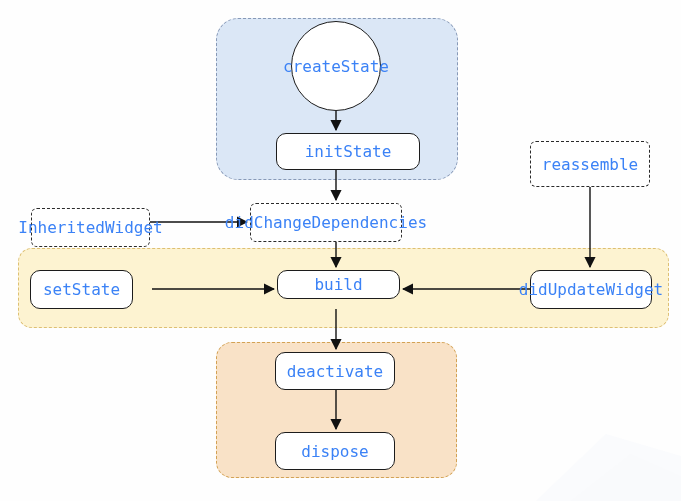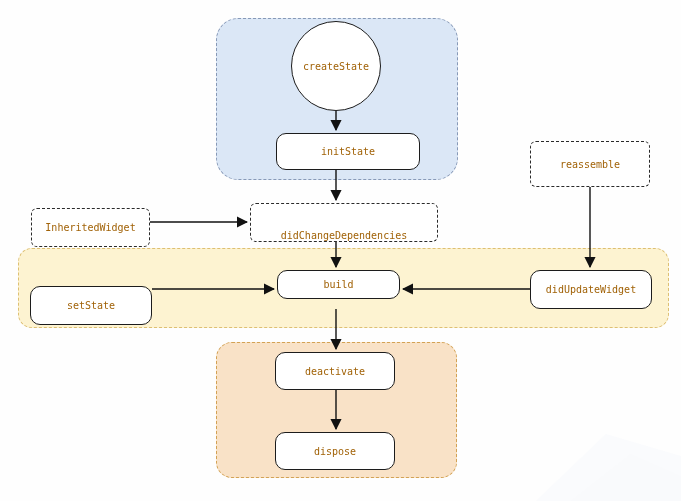--- a/index.html
+++ b/index.html
@@ -40,44 +40,44 @@
   
   #arrows{
     position:absolute;left:0;top:0;z-index:2;
   }
   
   .node{
     position:absolute;
     box-sizing:border-box;
     display:flex;align-items:center;justify-content:center;
     background:#ffffff;
-    color:#a16207;
-    font-size:10px;
+    color:#3b82f6;
+    font-size:16px;
     white-space:nowrap;
     z-index:3;
   }
   .node-solid{
     border:1.5px solid #1c1c1c;
     border-radius:10px;
   }
   .node-dashed{
     border:1.3px dashed #2a2a2a;
     border-radius:6px;
   }
   .node-circle{
     border:1.2px solid #1c1c1c;
     border-radius:50%;
   }
   
   .n-createState{left:291px;top:21px;width:90px;height:90px;}
   .n-initState{left:276px;top:133px;width:144px;height:37px;}
   .n-reassemble{left:530px;top:141px;width:120px;height:46px;}
   .n-inheritedWidget{left:31px;top:208px;width:119px;height:39px;}
-  .n-didChangeDependencies{left:250px;top:203px;width:188px;height:39px;align-items:flex-end;}
-  .n-setState{left:30px;top:270px;width:122px;height:39px;margin-top:16px;}
+  .n-didChangeDependencies{left:250px;top:203px;width:152px;height:39px;}
+  .n-setState{left:30px;top:270px;width:103px;height:39px;}
   .n-build{left:277px;top:270px;width:123px;height:29px;}
   .n-didUpdateWidget{left:530px;top:270px;width:122px;height:39px;}
   .n-deactivate{left:275px;top:352px;width:120px;height:38px;}
   .n-dispose{left:275px;top:432px;width:120px;height:38px;}
   
   #watermark{
     position:absolute;right:0;bottom:0;z-index:0;
   }
 </style>
 </head>

